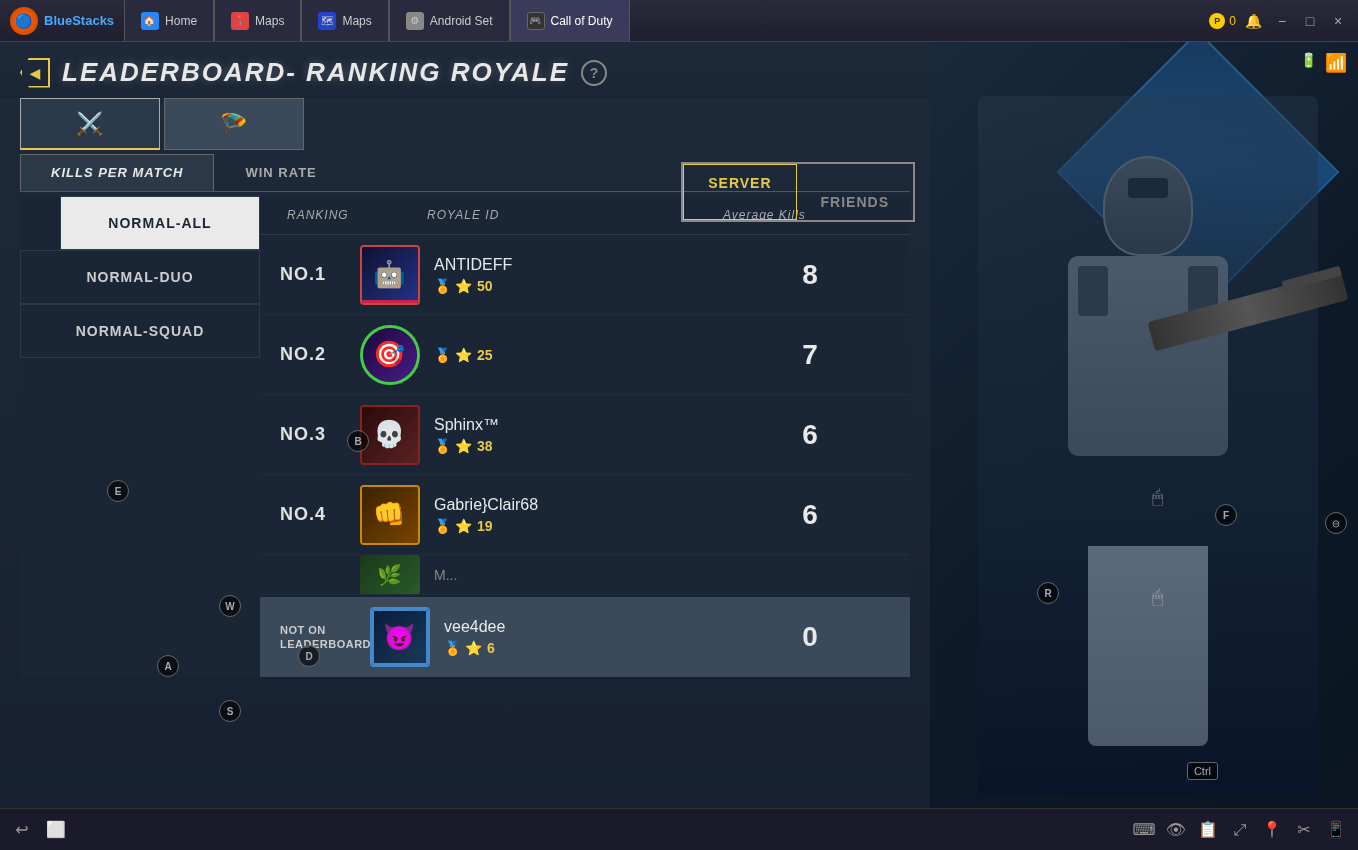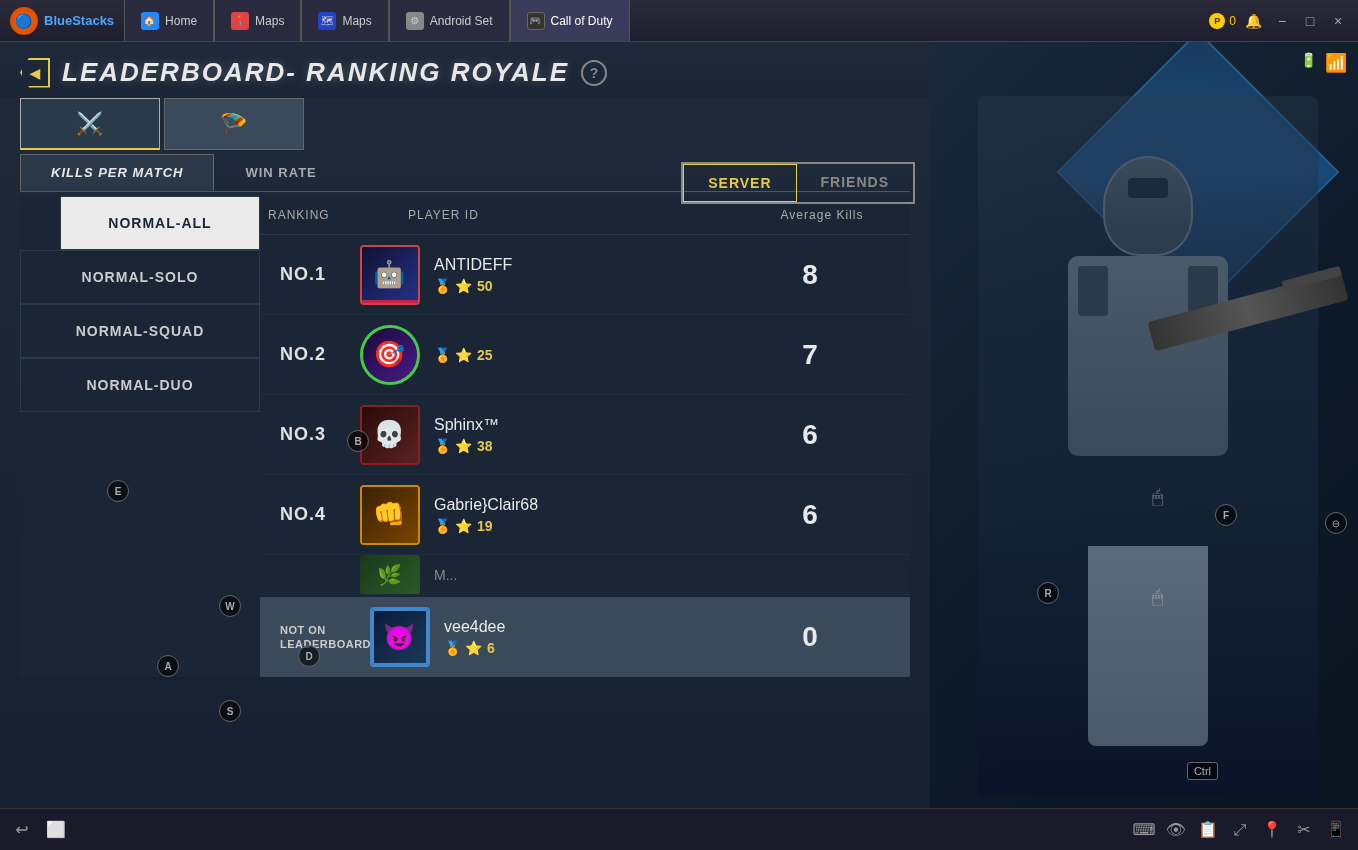--- a/index.html
+++ b/index.html
@@ -258,20 +258,21 @@
       cursor: pointer;
     }
     .toggle-btn.active {
       background: transparent;
       color: #e8c84a;
       border: 1px solid #e8c84a;
     }
     .toggle-btn.inactive {
       background: transparent;
       color: #888;
+      margin-top: 20px;
     }
 
     
     .stat-tabs {
       display: flex;
       margin: 4px 20px;
       gap: 0;
       border-bottom: 1px solid #555;
     }
     .stat-tab {
@@ -319,29 +320,30 @@
     }
 
     
     .rankings-table {
       flex: 1;
       background: #1a2535;
     }
     .rankings-header {
       display: flex;
       align-items: center;
-      padding: 12px 8px;
+      padding: 12px 27px;
       border-bottom: 1px solid #2a3a4a;
       color: #aaa;
       font-size: 12px;
       letter-spacing: 1px;
+      font-style: italic;
     }
     .col-rank { width: 80px; }
     .col-player { flex: 1; padding-left: 60px; }
-    .col-kills { width: 160px; text-align: center; }
+    .col-kills { width: 160px; text-align: left; }
 
     .ranking-row {
       display: flex;
       align-items: center;
       padding: 8px 20px;
       border-bottom: 1px solid #1e2e3e;
       min-height: 80px;
     }
 
     .rank-number {
@@ -593,30 +595,29 @@
 
     <div class="stat-tabs">
       <div class="stat-tab active">KILLS PER MATCH</div>
       <div class="stat-tab">WIN RATE</div>
     </div>
 
     <div class="content-area">
 
       <div class="category-list">
         <div class="category-item active">NORMAL-ALL</div>
-        <div class="category-item">NORMAL-SOLO</div>
+        <div class="category-item">NORMAL-DUO</div>
         <div class="category-item">NORMAL-SQUAD</div>
-        <div class="category-item">NORMAL-DUO</div>
       </div>
 
       <div class="rankings-table">
 
         <div class="rankings-header">
           <div class="col-rank">RANKING</div>
-          <div class="col-player">PLAYER ID</div>
+          <div class="col-player">ROYALE ID</div>
           <div class="col-kills">Average Kills</div>
         </div>
 
         <div class="ranking-row">
           <div class="rank-number">NO.1</div>
           <div class="player-avatar avatar-1">
             <div style="width:100%; height:100%; background:linear-gradient(135deg,#111133,#223388); display:flex; align-items:center; justify-content:center; font-size:26px; position:relative;">
               <span style="filter:hue-rotate(200deg);">🤖</span>
               <div style="position:absolute;bottom:0;left:0;right:0;height:3px;background:#cc2244;"></div>
             </div>

